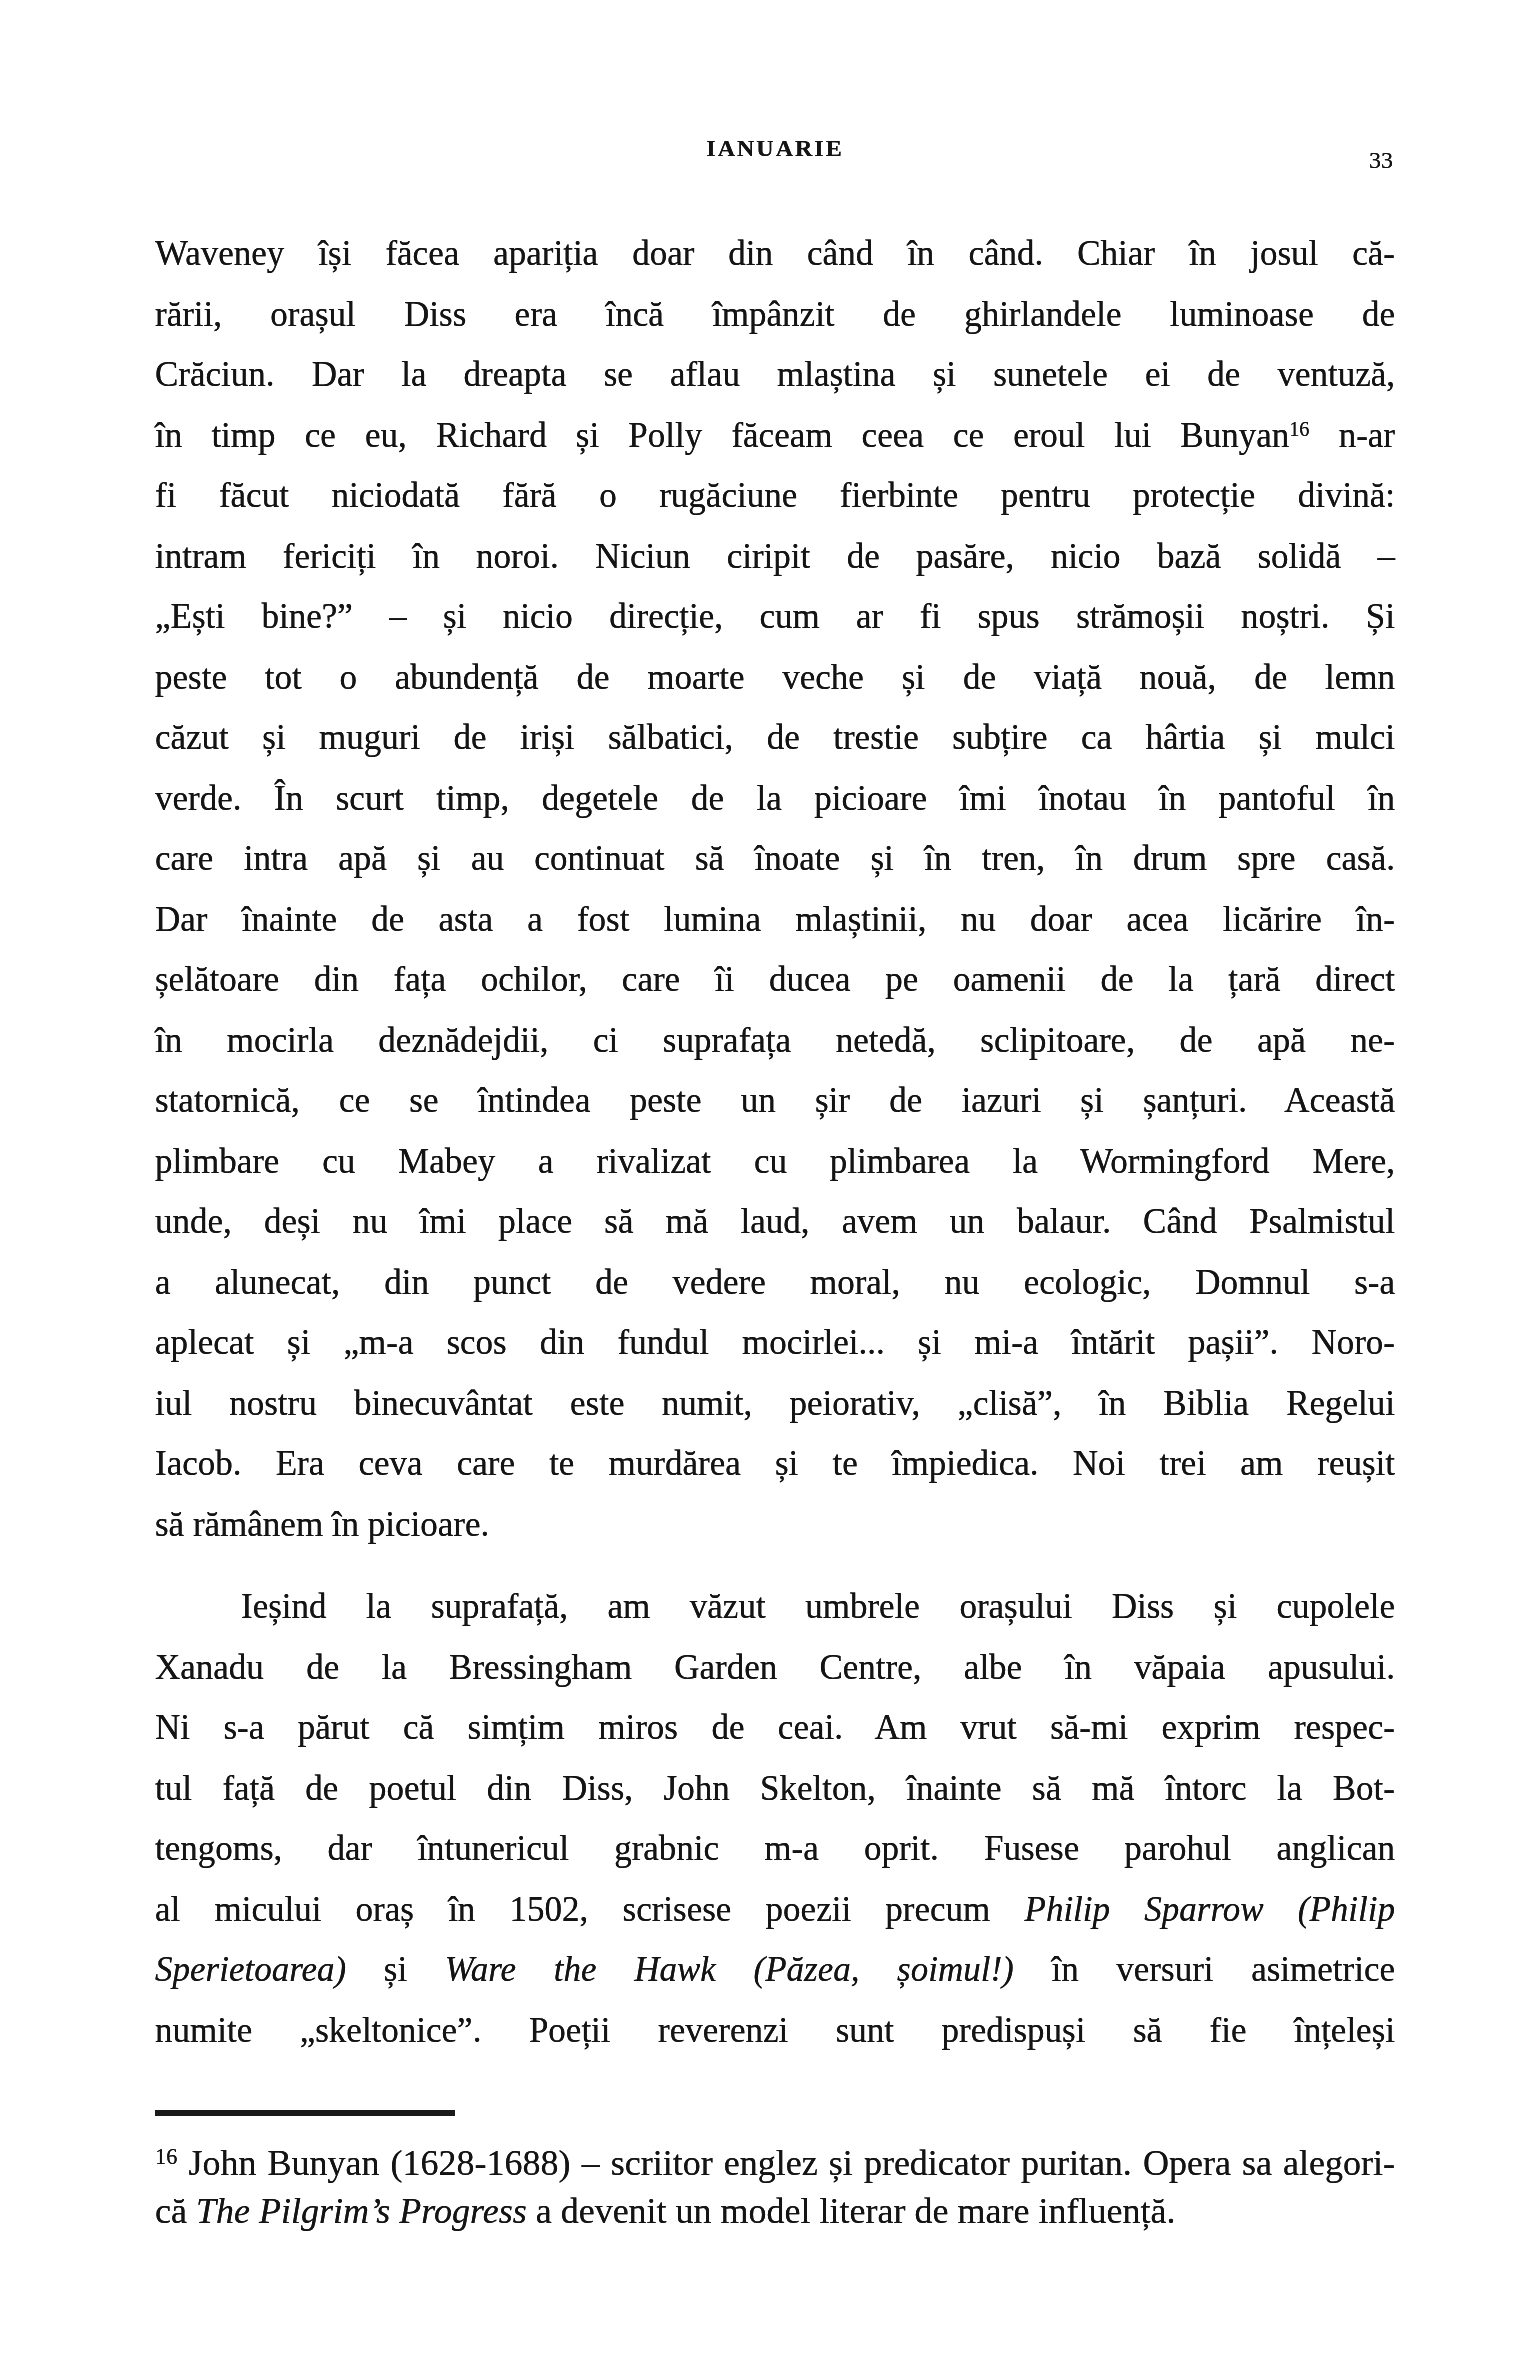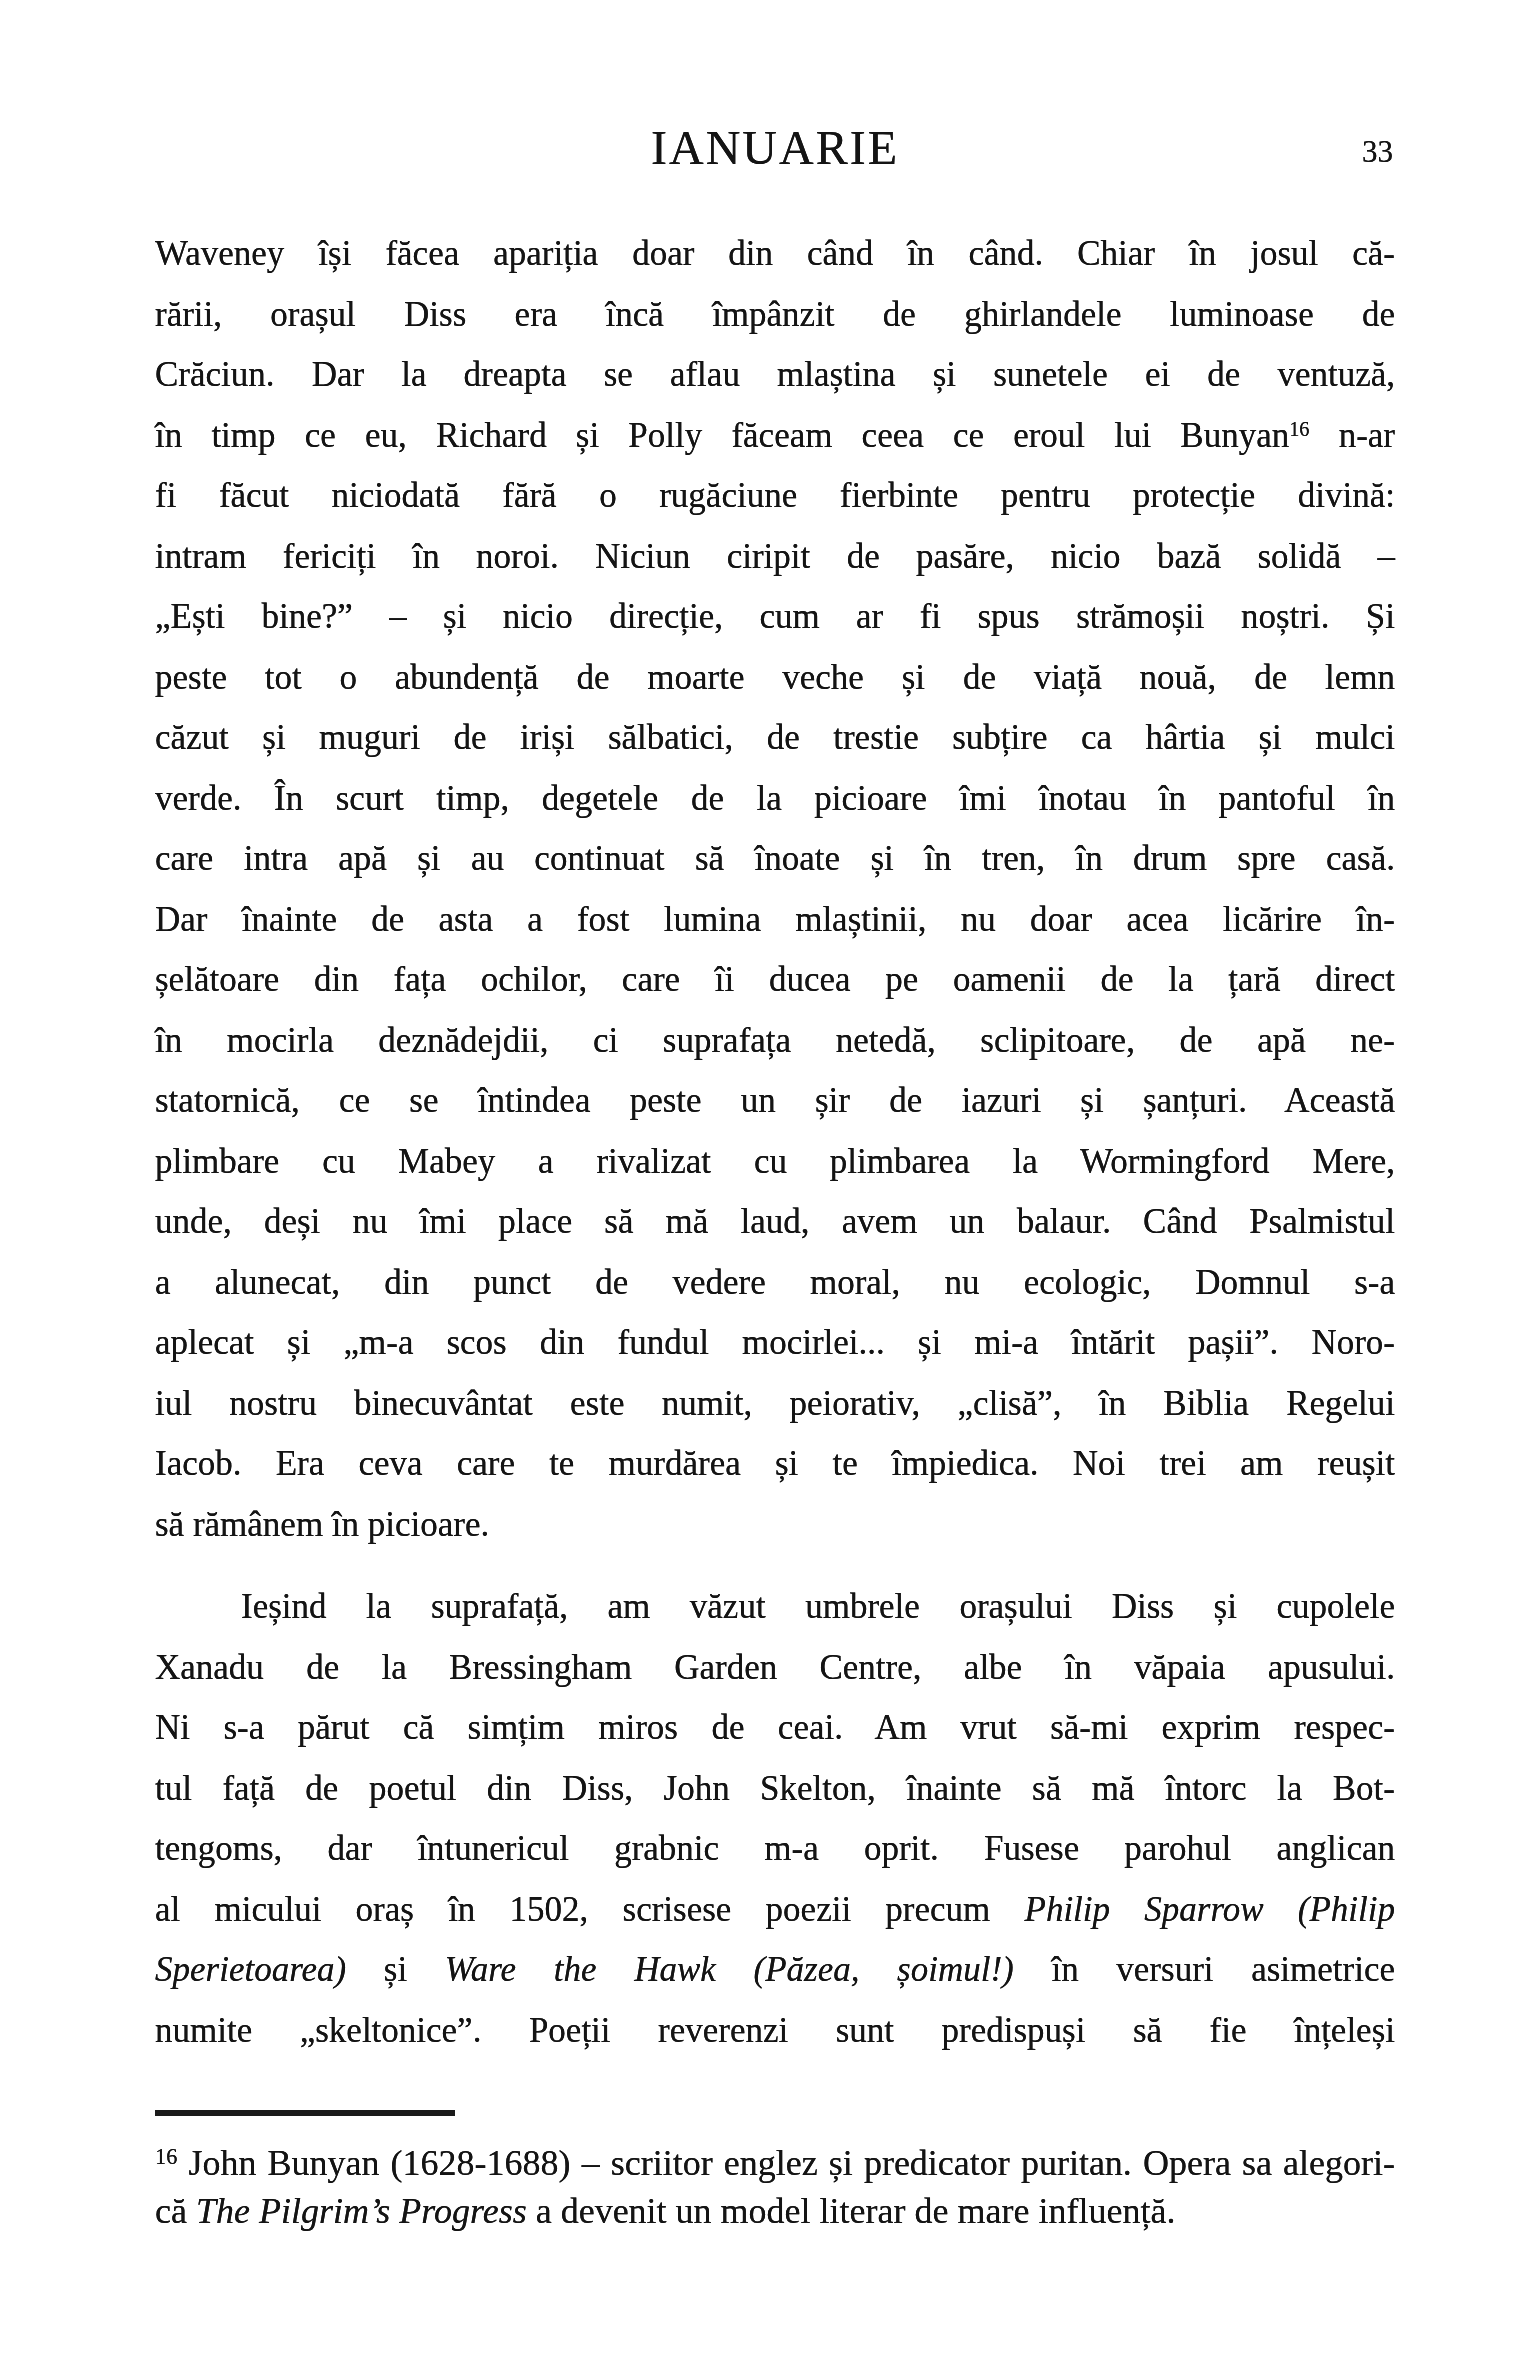--- a/index.html
+++ b/index.html
@@ -14,26 +14,27 @@
   }
   
   .header-row{
     position:absolute;
     left:155px;width:1240px;top:126px;
     height:44px;
   }
   .header-title{
     position:absolute;left:0;right:0;
     text-align:center;
-    font-size:48px;line-height:44px;
+    font-size:24px;line-height:44px;
     letter-spacing:2px;
+    font-weight:bold;
   }
   .page-number{
-    position:absolute;right:2px;top:4px;
-    font-size:31px;line-height:44px;
+    position:absolute;right:2px;top:12px;
+    font-size:24px;line-height:44px;
   }
   
   .body-block{
     position:absolute;
     left:155px;width:1240px;top:224px;
     font-size:35px;
     line-height:60.5px;
   }
   .para{margin:0;}
   .para + .para{margin-top:22px;}

